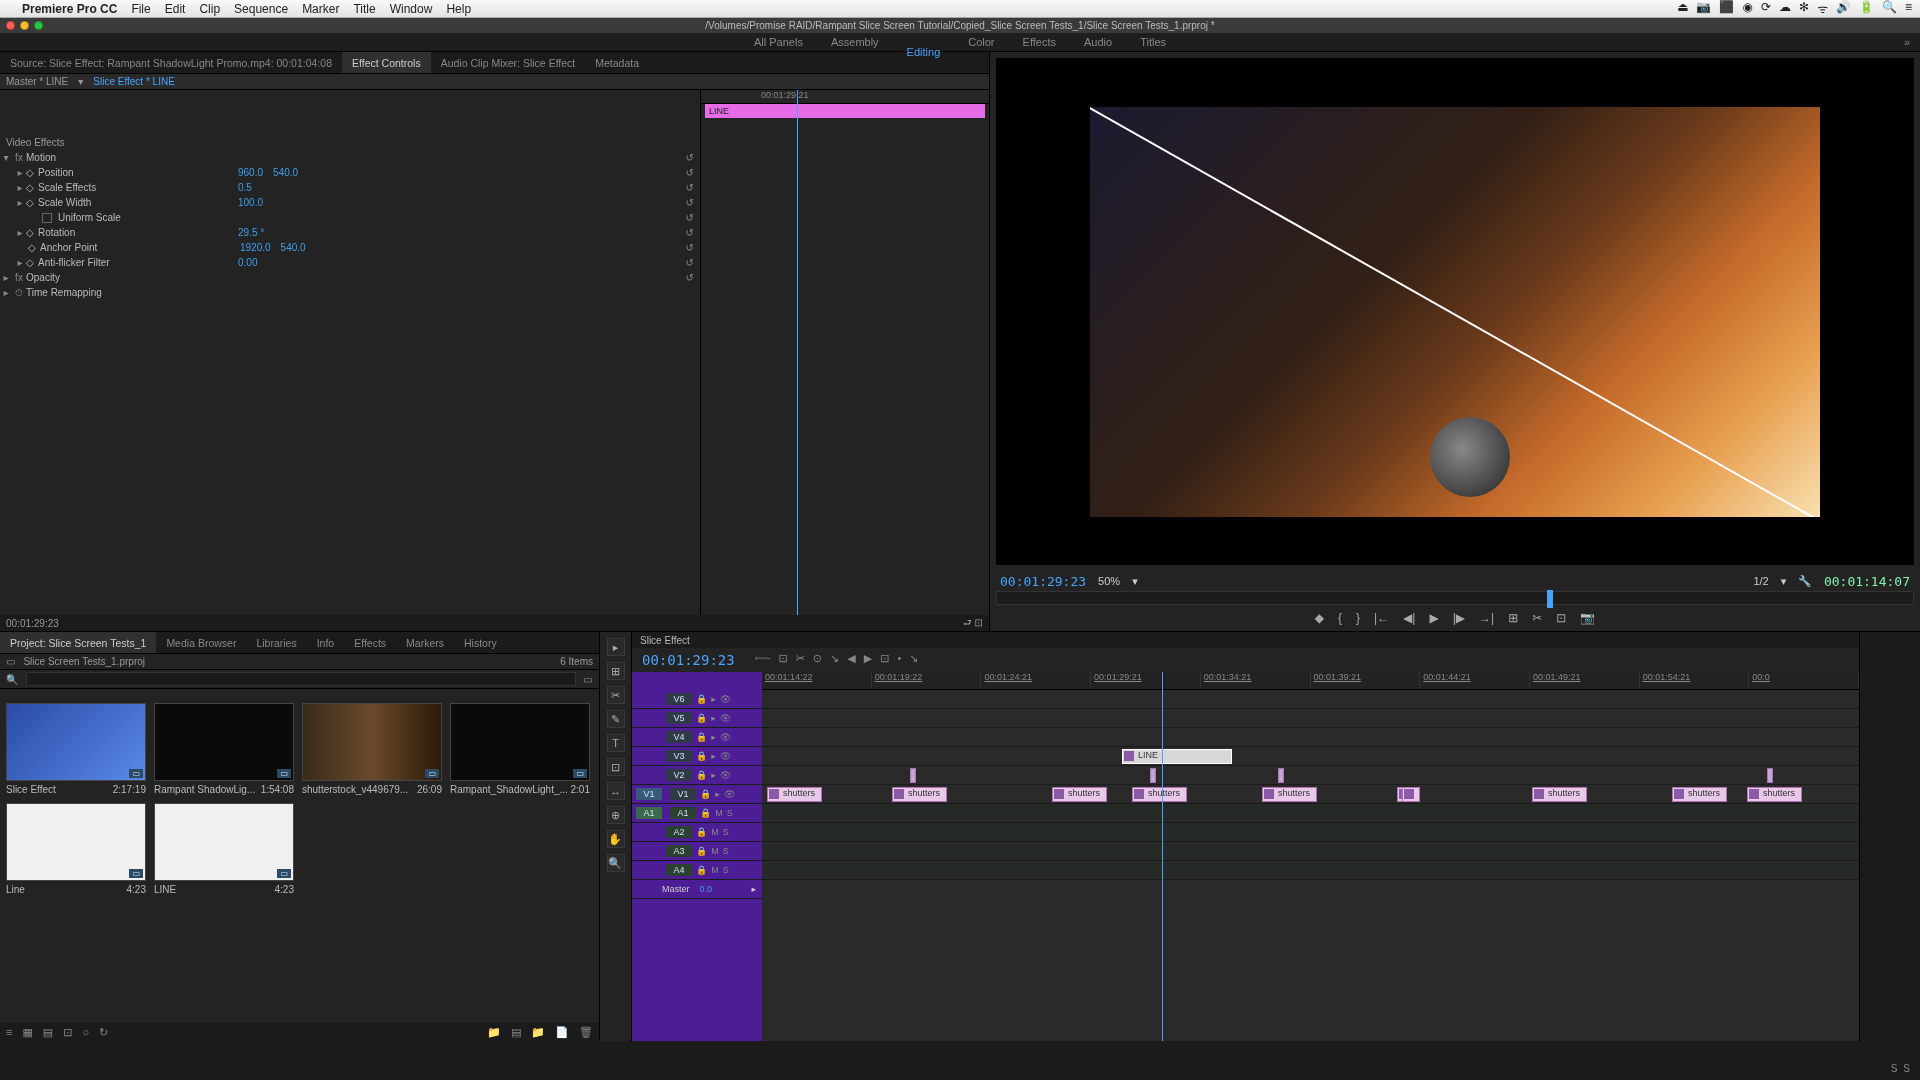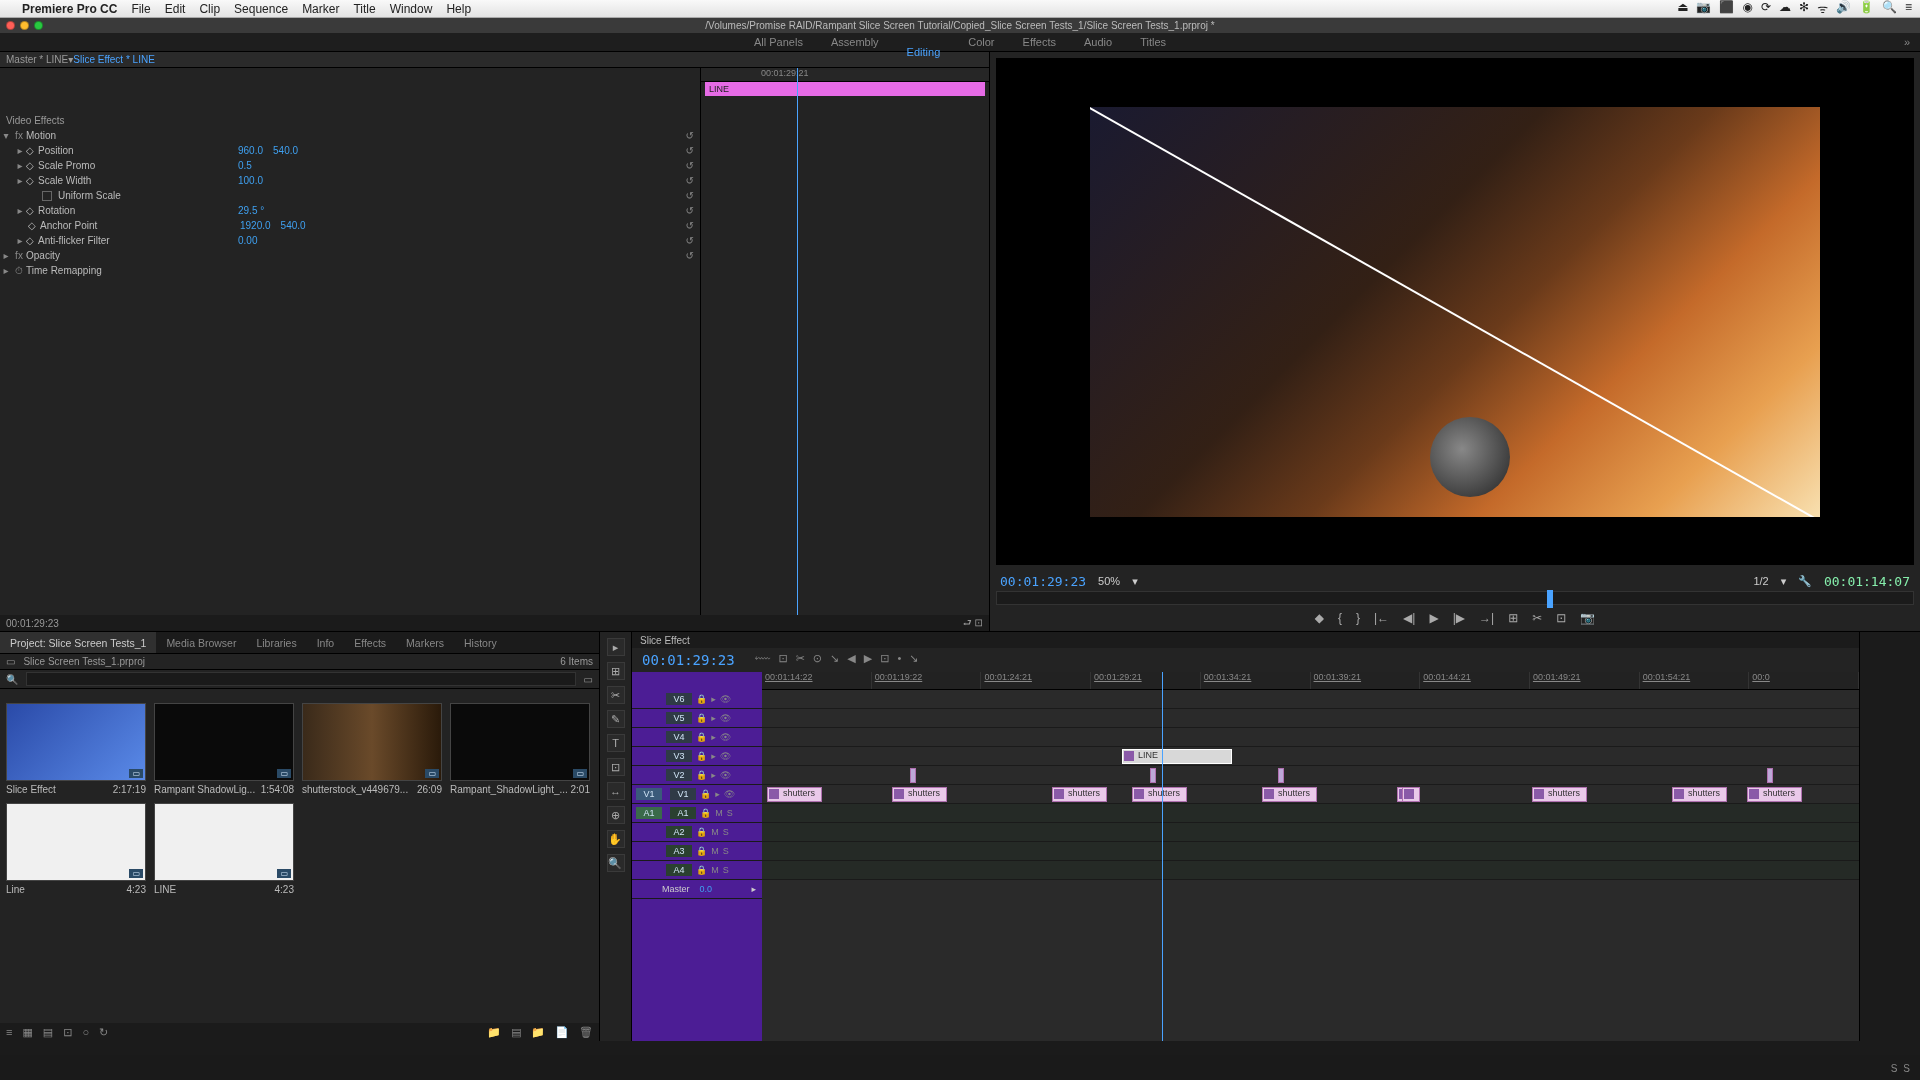--- a/index.html
+++ b/index.html
@@ -25,21 +25,21 @@
 
 .row1{display:flex;height:580px;border-top:1px solid #000;}
 .source-panel{flex:0 0 990px;display:flex;flex-direction:column;border-right:1px solid #000;background:#232323;}
 .program-panel{flex:1;display:flex;flex-direction:column;background:#232323;}
 
 .panel-tabs{height:22px;background:#1b1b1b;display:flex;align-items:center;font-size:10.5px;color:#888;border-bottom:1px solid #000;}
 .panel-tabs .tab{padding:0 10px;height:100%;display:flex;align-items:center;cursor:pointer;}
 .panel-tabs .tab.active{background:#303030;color:#ccc;}
 
 
-.ec-header{height:16px;background:#2a2a2a;display:flex;align-items:center;padding:0 6px;font-size:10px;color:#999;border-bottom:1px solid #000;}
+.ec-header{height:16px;background:#2a2a2a;display:flex;align-items:center;padding:0 6px;font-size:10px;color:#999;gap:10px;border-bottom:1px solid #000;}
 .ec-body{flex:1;display:flex;position:relative;}
 .ec-left{width:700px;background:#232323;padding-top:2px;margin-top:43px;}
 .ec-right{flex:1;background:#232323;border-left:1px solid #000;position:relative;}
 .ec-footer{height:16px;background:#1b1b1b;font-size:10px;color:#999;padding:0 6px;display:flex;align-items:center;justify-content:space-between;}
 
 .ec-row{display:flex;align-items:center;height:15px;font-size:10px;color:#bbb;}
 .ec-row .indent{width:14px;}
 .ec-row .tw{color:#888;width:12px;text-align:center;cursor:pointer;}
 .ec-row .fx{color:#888;width:14px;text-align:center;}
 .ec-row .label{flex:0 0 200px;}
@@ -152,20 +152,26 @@
   <span>Color</span>
   <span>Effects</span>
   <span>Audio</span>
   <span>Titles</span>
   <span class="chev">»</span>
 </div>
 
 <div class="row1">
 
   <div class="source-panel">
+    <div class="panel-tabs">
+      <div class="tab">Source: Slice Effect: Rampant ShadowLight Promo.mp4: 00:01:04:08</div>
+      <div class="tab active">Effect Controls</div>
+      <div class="tab">Audio Clip Mixer: Slice Effect</div>
+      <div class="tab">Metadata</div>
+    </div>
     <div class="ec-header">
       <span>Master * LINE</span>
       <span>▾</span>
       <span style="color:#4aa3ff">Slice Effect * LINE</span>
     </div>
     <div class="ec-body">
       <div class="ec-left">
         <div class="ec-section">Video Effects</div>
         <div class="ec-row">
           <span class="tw">▾</span>
@@ -181,21 +187,21 @@
             <span class="label">Position</span>
             <span class="val">960.0</span>
             <span class="val">540.0</span>
             <span class="sw">↺</span>
           </div>
 
         <div class="ec-row">
             <span class="indent"></span>
             <span class="tw">▸</span>
             <span style="width:12px;">◇</span>
-            <span class="label">Scale Promo</span>
+            <span class="label">Scale Effects</span>
             <span class="val">0.5</span>
             <span class="sw">↺</span>
           </div>
 
         <div class="ec-row">
             <span class="indent"></span>
             <span class="tw">▸</span>
             <span style="width:12px;">◇</span>
             <span class="label">Scale Width</span>
             <span class="val">100.0</span>

